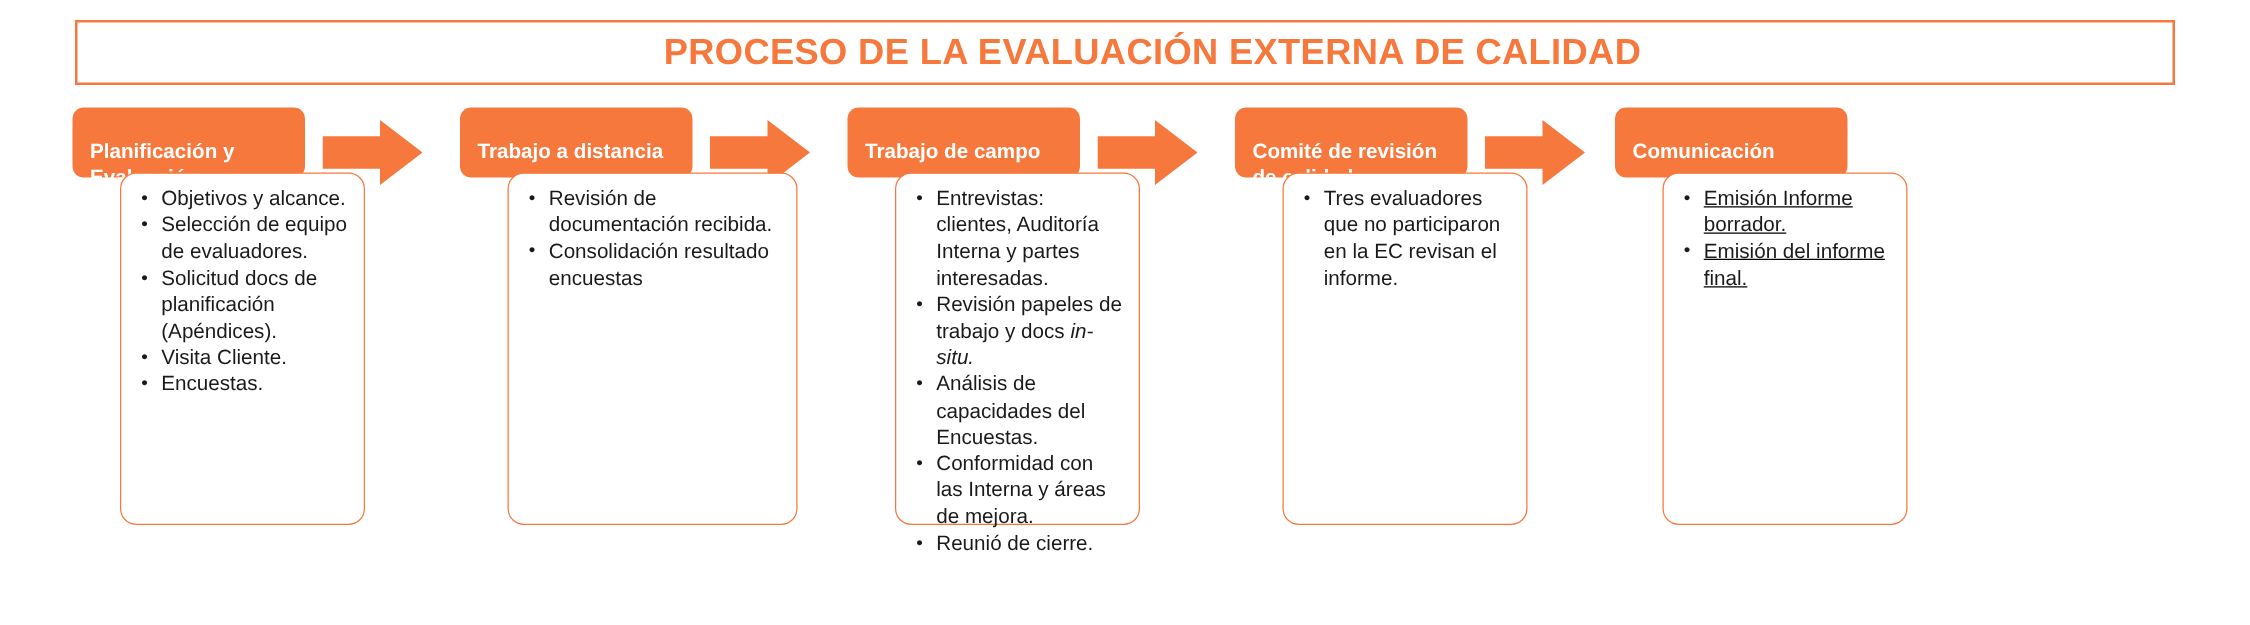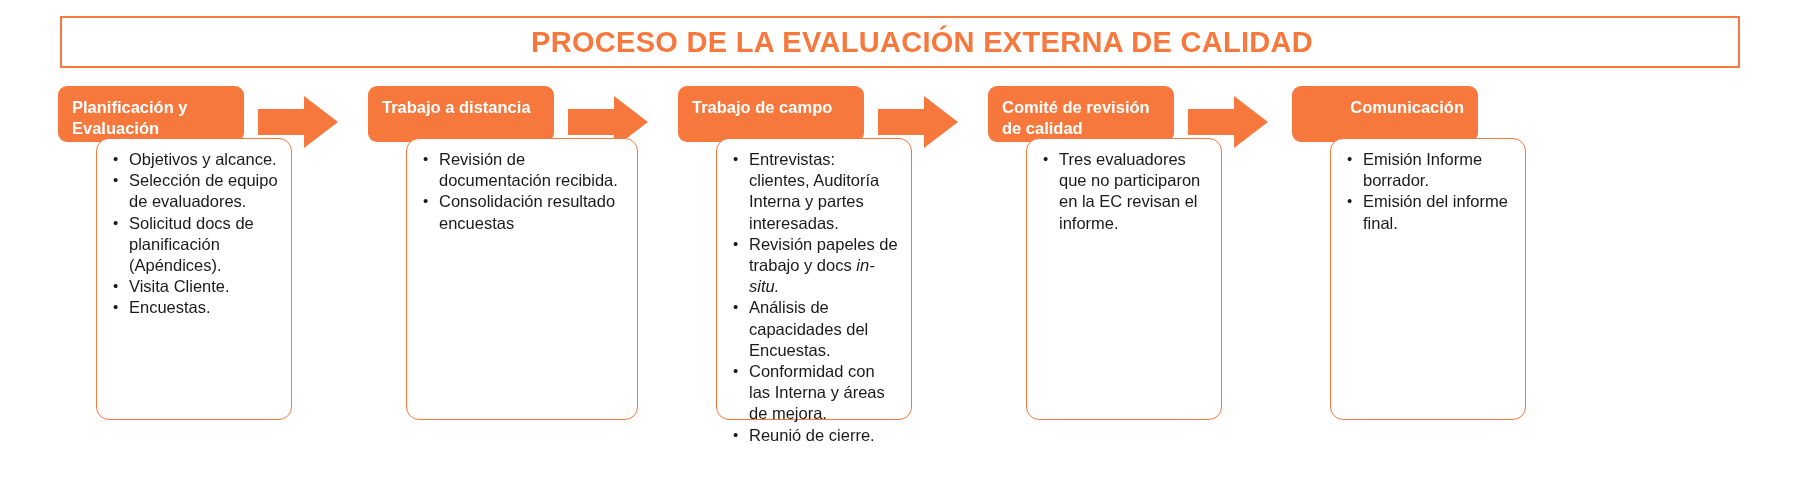--- a/index.html
+++ b/index.html
@@ -53,21 +53,21 @@
   .stage-header {
     position: absolute;
     left: 0;
     top: 0;
     border-radius: 9px;
     background: #F7783C;
     color: #ffffff;
     font-size: 16.5px;
     font-weight: bold;
     line-height: 21px;
-    padding: 11px 14px 13px 14px;
+    padding: 25px 14px 13px 14px;
     box-sizing: border-box;
     z-index: 1;
   }
 
   .stage-body {
     position: absolute;
     background: #ffffff;
     border: 1.6px solid #F7783C;
     border-radius: 13px;
     box-sizing: border-box;
@@ -191,25 +191,25 @@
     </div>
   </div>
 
   <div class="arrow" style="left:1188px;">
     <svg width="80" height="52" viewBox="0 0 80 52" aria-hidden="true">
       <path d="M0 13 H46 V0 L80 26 L46 52 V39 H0 Z" fill="#F7783C"></path>
     </svg>
   </div>
 
   <div class="stage" style="left:1292px; width:240px;">
-    <div class="stage-header" style="width:186px; height:56px;text-align:right;">
+    <div class="stage-header" style="width:186px; height:56px;">
       <div>Comunicación</div>
       <div></div>
     </div>
-    <div class="stage-body" style="left:38px; top:52px; width:196px; height:282px;">
+    <div class="stage-body" style="left:38px; top:52px; width:196px; height:282px;text-decoration:underline;">
       <ul>
         <li>Emisión Informe borrador.</li>
         <li>Emisión del informe final.</li>
       </ul>
     </div>
   </div>
 
 </div>
 
 </body></html>

